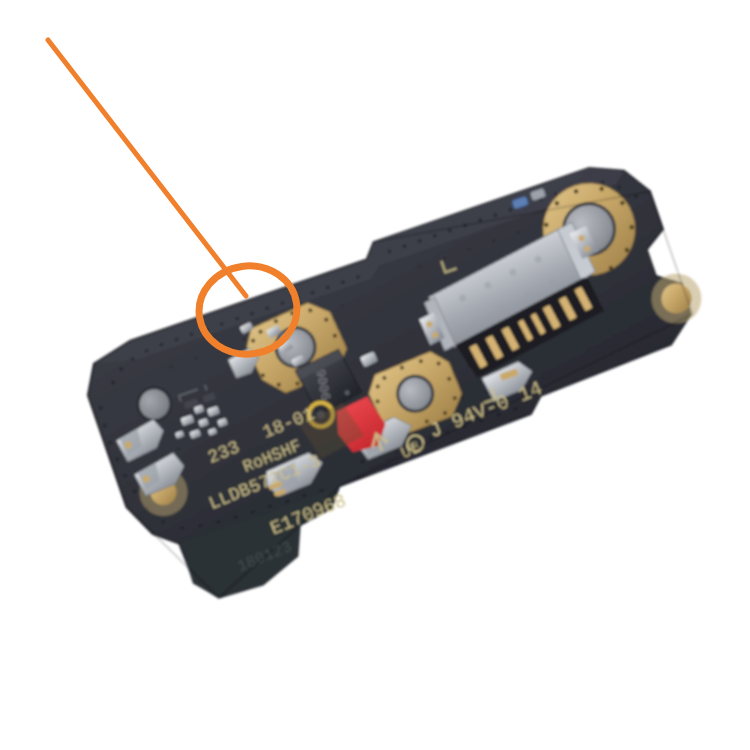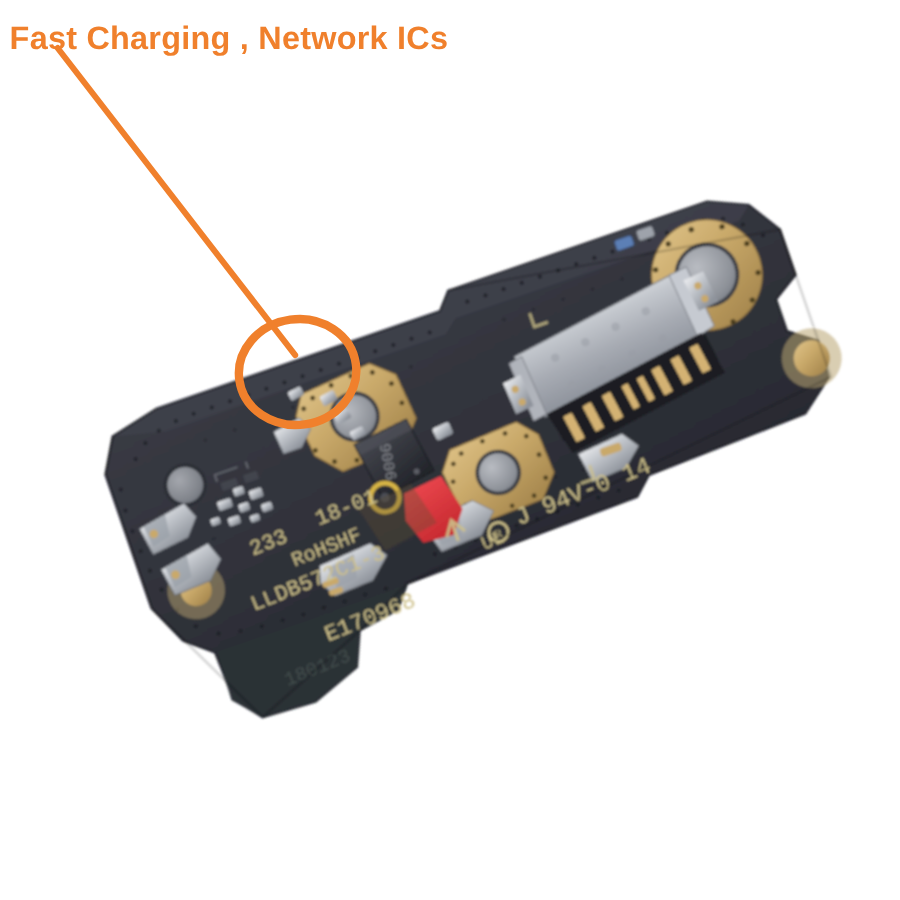--- a/index.html
+++ b/index.html
@@ -414,15 +414,14 @@
       <path d="M 92 300 L 108 272 L 150 262 L 400 262 L 412 248 L 690 290 L 690 420
                L 300 468 L 250 492 L 150 534 L 92 418 Z" fill="none" stroke="#000" stroke-width="2" opacity=".18"></path>
     </g>
   </svg>
 
   <svg id="anno-svg" viewBox="0 0 750 750">
     <line x1="48" y1="40" x2="246" y2="296" stroke="#f0802c" stroke-width="5" stroke-linecap="round"></line>
     <ellipse cx="248" cy="310" rx="49" ry="44" transform="rotate(-8 248 310)" fill="none" stroke="#f0802c" stroke-width="7"></ellipse>
   </svg>
 
-  <div id="title" style="color: rgb(240, 128, 44);">Fast Charging , Network ICs</div>
 
 </div>
 
 </body></html>

